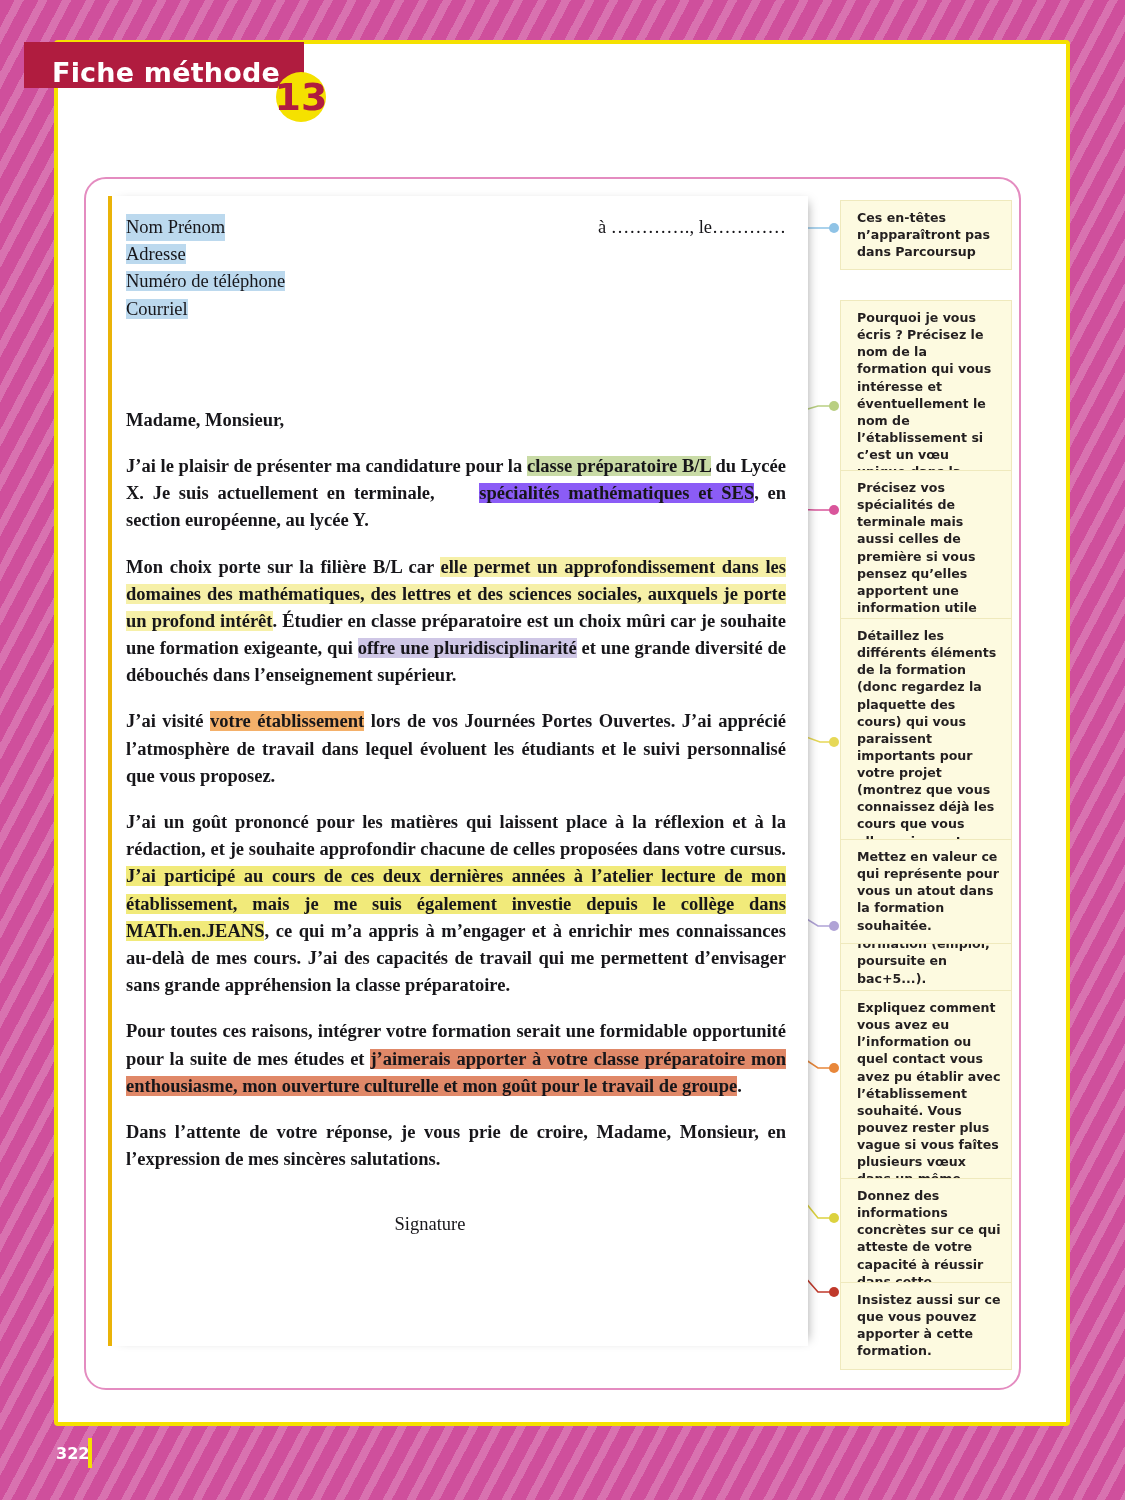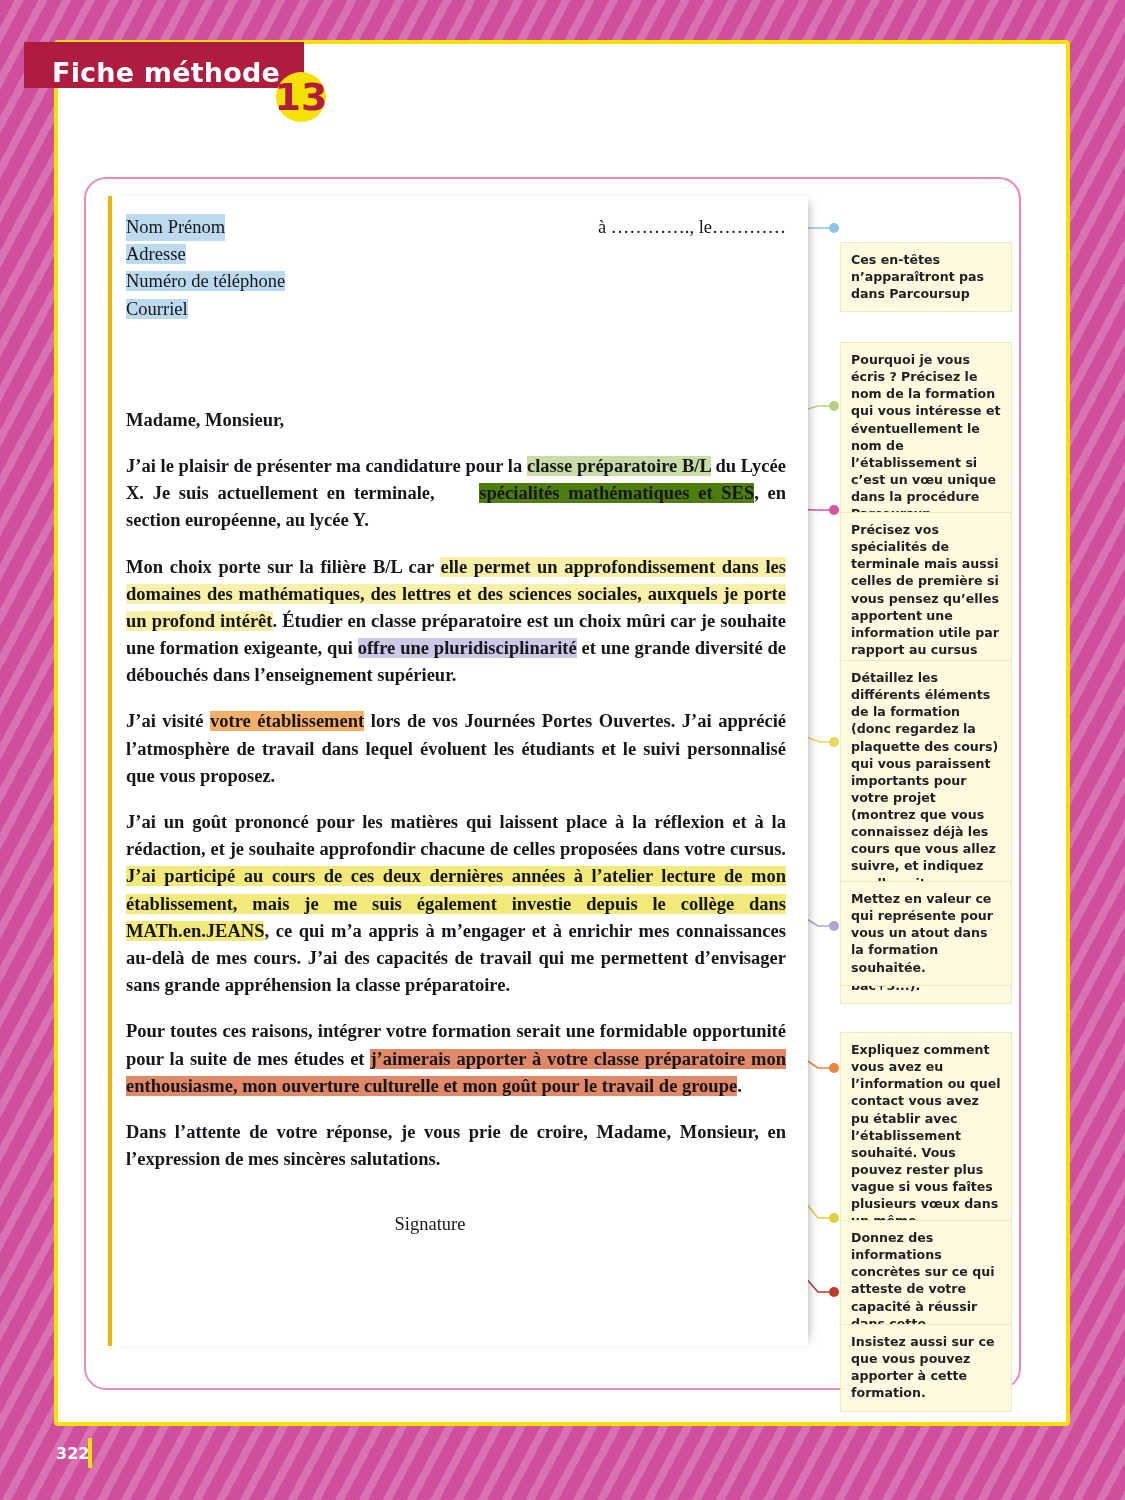--- a/index.html
+++ b/index.html
@@ -115,21 +115,21 @@
     box-sizing: border-box;
     padding: 18px 22px 0 14px;
     font-family: "Liberation Serif", serif;
     font-size: 18.5px;
     line-height: 1.47;
     color: #17161a;
     z-index: 3;
   }
   .hl-blue { background: #bcd9ee; }
   .hl-green { background: #c9dba6; }
-  .hl-pink { background: #4d7c0f; margin-left: 36px; }
+  .hl-pink { background: #8b5cf6; margin-left: 36px; }
   .hl-yellow { background: #f6f0a8; }
   .hl-violet { background: #cfc7e6; }
   .hl-orange { background: #f4b06a; }
   .hl-yellow2 { background: #f1ea7a; }
   .hl-red { background: #e08868; }
 
   .head-row {
     display: flex;
     justify-content: space-between;
   }
@@ -146,26 +146,25 @@
   }
   
   .note {
     position: absolute;
     background: #fdfae0;
     border: 1px solid #efe9bd;
     color: #231f20;
     font-size: 12.6px;
     line-height: 1.36;
     font-weight: bold;
-    padding: 8px 10px 9px 10px;
+    padding: 8px 10px 9px 16px;
     box-sizing: border-box;
     width: 172px;
     font-family: "DejaVu Sans", sans-serif;
     z-index: 4;
-    margin-top: 42px;
   }
   
   .connectors {
     position: absolute;
     left: 0; top: 0;
     width: 1125px; height: 1500px;
     z-index: 2;
     pointer-events: none;
   }
   

